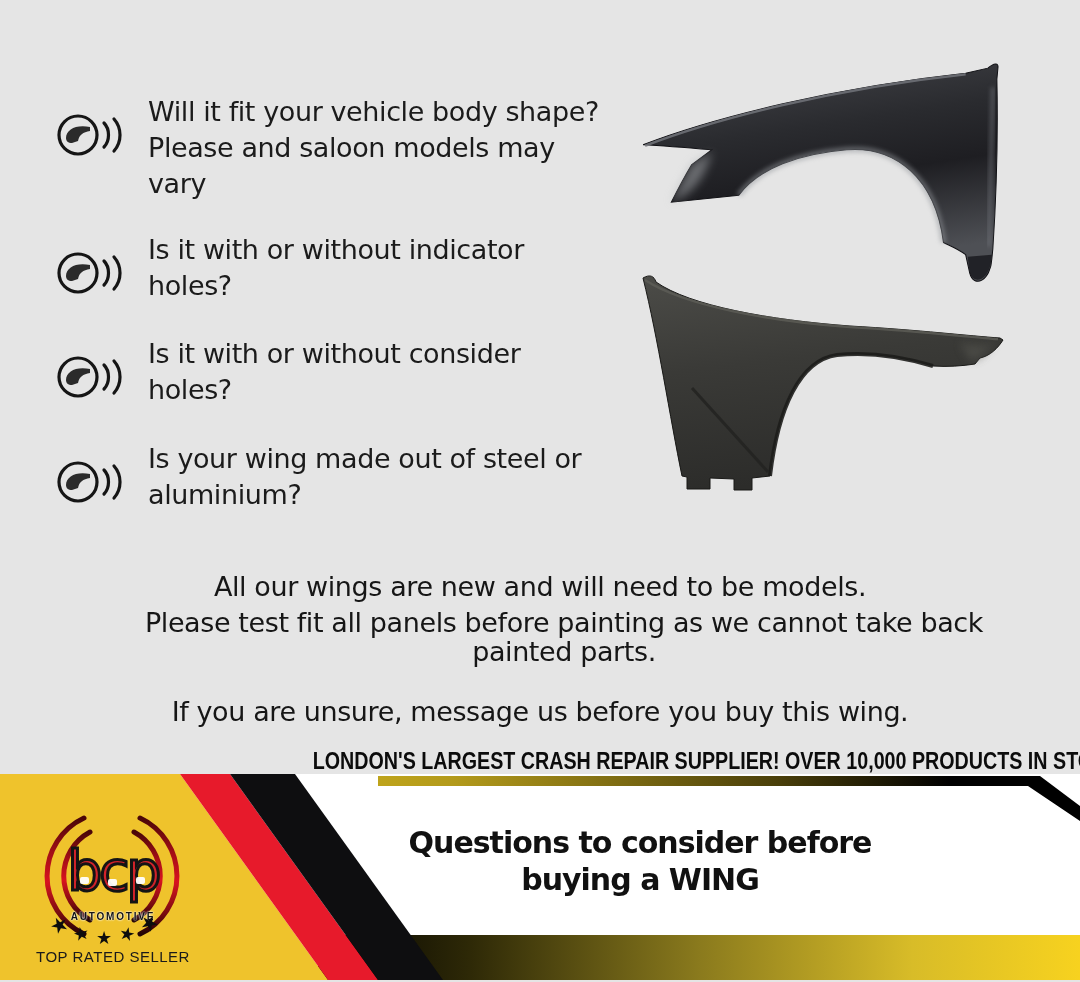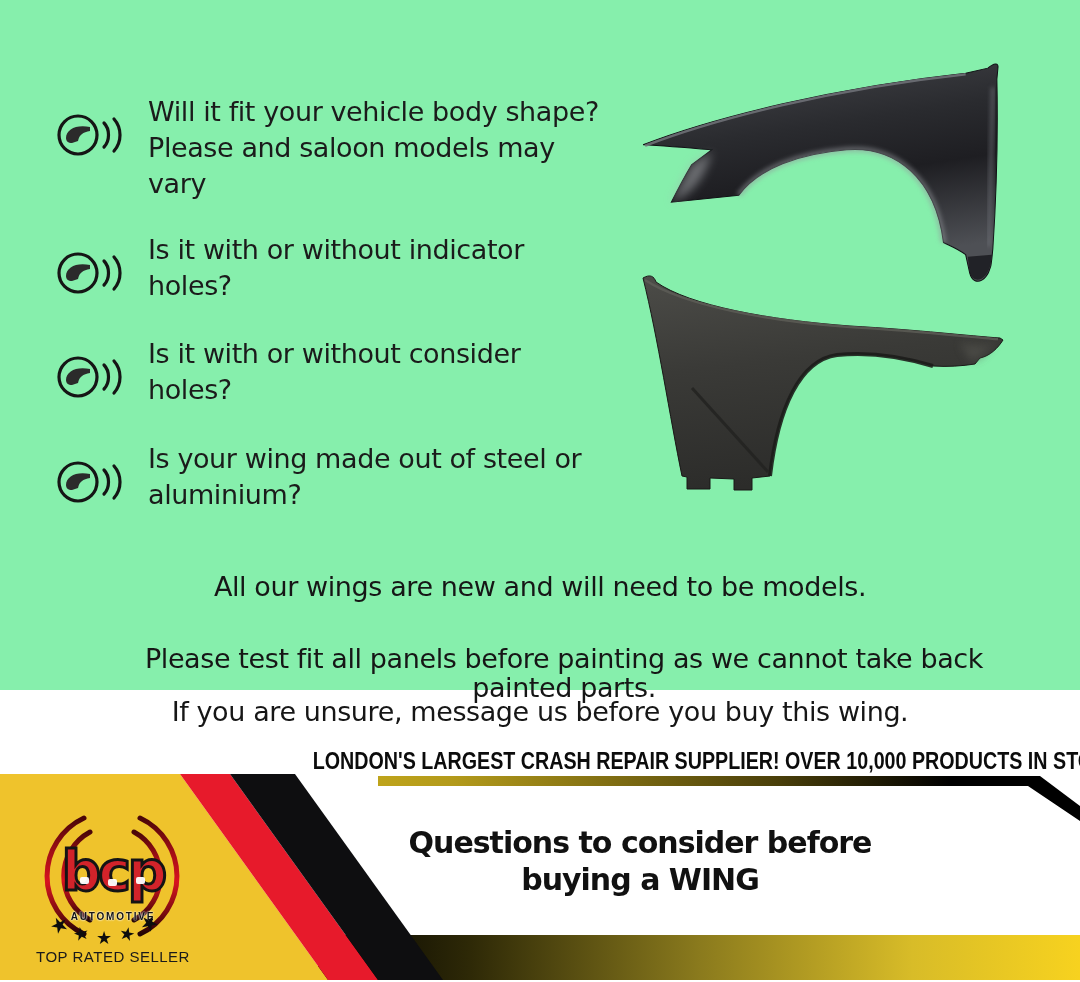--- a/index.html
+++ b/index.html
@@ -5,39 +5,39 @@
   :root{
     --c-panel_yellow:#EFC32C;
     --c-bright_yellow:#F7D21F;
     --c-stripe_red:#E71A2B;
     --c-logo_red:#D2232A;
     --c-ink:#0E0E10;
   }
   *{margin:0;padding:0;box-sizing:border-box;}
   html,body{width:1080px;height:982px;background:#fff;overflow:hidden;
     font-family:"DejaVu Sans","Liberation Sans",sans-serif;color:#151515;}
-  .stage{position:relative;width:1080px;height:690px;background:#86efac;}
+  .stage{position:relative;width:1080px;height:982px;background:#e5e5e5;}
 
   
   .q-item{position:absolute;left:56px;}
   .q-icon{position:absolute;left:0;top:0;width:78px;height:46px;}
   .q-text{position:absolute;left:92px;top:-18px;width:540px;
     font-size:27px;line-height:36px;letter-spacing:-0.4px;color:#1b1b1b;}
   .q1{top:112px;} .q2{top:250px;} .q3{top:354px;} .q4{top:459px;}
 
   
   .wing{position:absolute;}
   .wing1{left:633px;top:56px;width:378px;height:236px;}
   .wing2{left:630px;top:268px;width:382px;height:236px;}
 
   
   .note{position:absolute;left:0;width:1080px;text-align:center;
     font-size:27px;letter-spacing:-0.4px;color:#161616;}
   .note .ln{line-height:29px;}
-  .note1{top:572px;} .note2{top:644px;padding-left:48px;} .note3{top:697px;}
+  .note1{top:572px;} .note2{top:608px;padding-left:48px;} .note3{top:697px;}
 
   
   .banner{position:absolute;left:372px;top:746px;width:690px;height:30px;
     display:flex;justify-content:center;align-items:center;}
   .banner span{display:inline-block;white-space:nowrap;
     font-family:"Liberation Sans",sans-serif;font-weight:700;font-size:24px;
     color:#0c0c0c;transform:scaleX(0.82);transform-origin:center;}
 
   
   .band{position:absolute;left:0;top:774px;width:1080px;height:206px;background:#fff;}
@@ -54,21 +54,21 @@
   .stripe.black{background:var(--c-ink);
     clip-path:polygon(230px 0,295px 0,443px 206px,378px 206px);}
 
   .band-title{position:absolute;left:290px;top:50px;width:700px;text-align:center;
     font-size:30px;line-height:37px;font-weight:700;letter-spacing:-1px;color:#111;}
 
   
   .logo{position:absolute;left:28px;top:810px;width:170px;height:166px;}
   .logo-arcs{position:absolute;left:0;top:-4px;width:170px;height:150px;}
   .brand{position:absolute;left:0;top:34px;width:170px;text-align:center;
-    font-size:55px;font-weight:700;letter-spacing:-3px;line-height:54px;
+    font-size:55px;font-weight:400;letter-spacing:-3px;line-height:54px;
     color:var(--c-logo_red);-webkit-text-stroke:3px #141414;}
   .speck{position:absolute;width:9px;height:7px;background:#fff;border-radius:2px;opacity:.95;}
   .sp1{left:52px;top:67px;} .sp2{left:80px;top:69px;} .sp3{left:108px;top:67px;}
   .division{position:absolute;left:0;top:90px;width:170px;text-align:center;
     font-family:"Liberation Sans",sans-serif;font-weight:700;font-size:10px;letter-spacing:1.8px;color:#131313;
     text-shadow:0 0 2px #fff,0 0 2px #fff;margin-top:11px;}
   .stars{position:absolute;left:0;top:100px;width:170px;height:34px;}
   .star{position:absolute;color:#0d0d0d;font-size:18px;line-height:18px;}
   .st1{left:22px;top:6px;transform:rotate(-26deg);font-size:21px;}
   .st2{left:45px;top:15px;transform:rotate(-12deg);}

